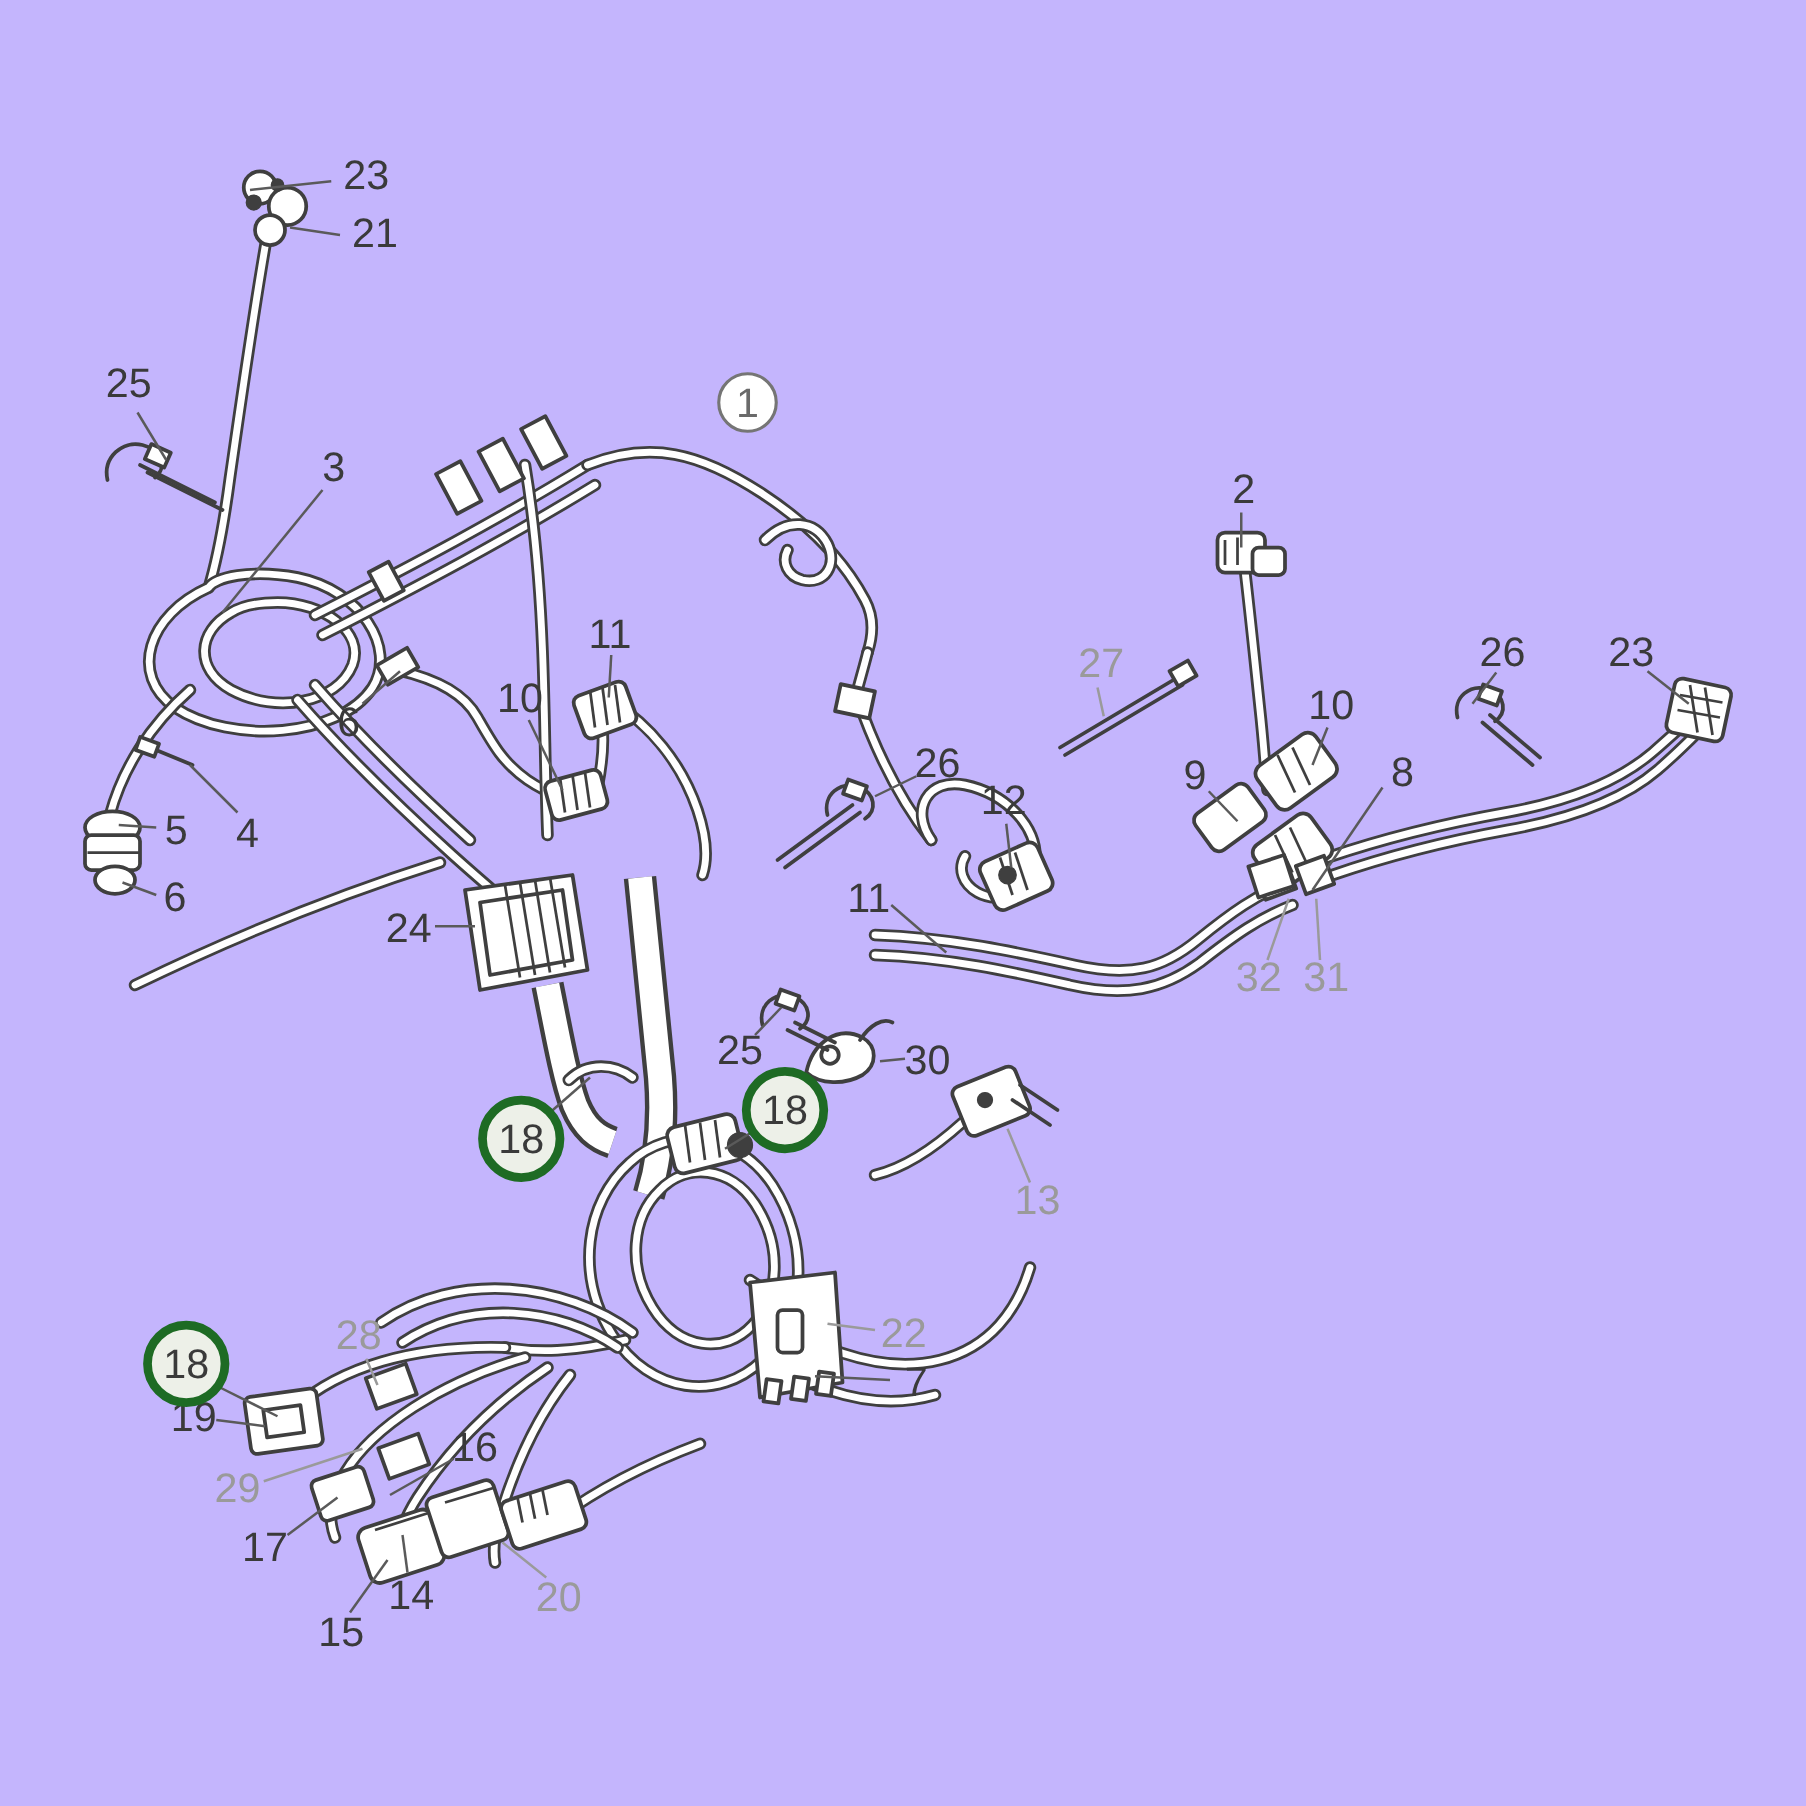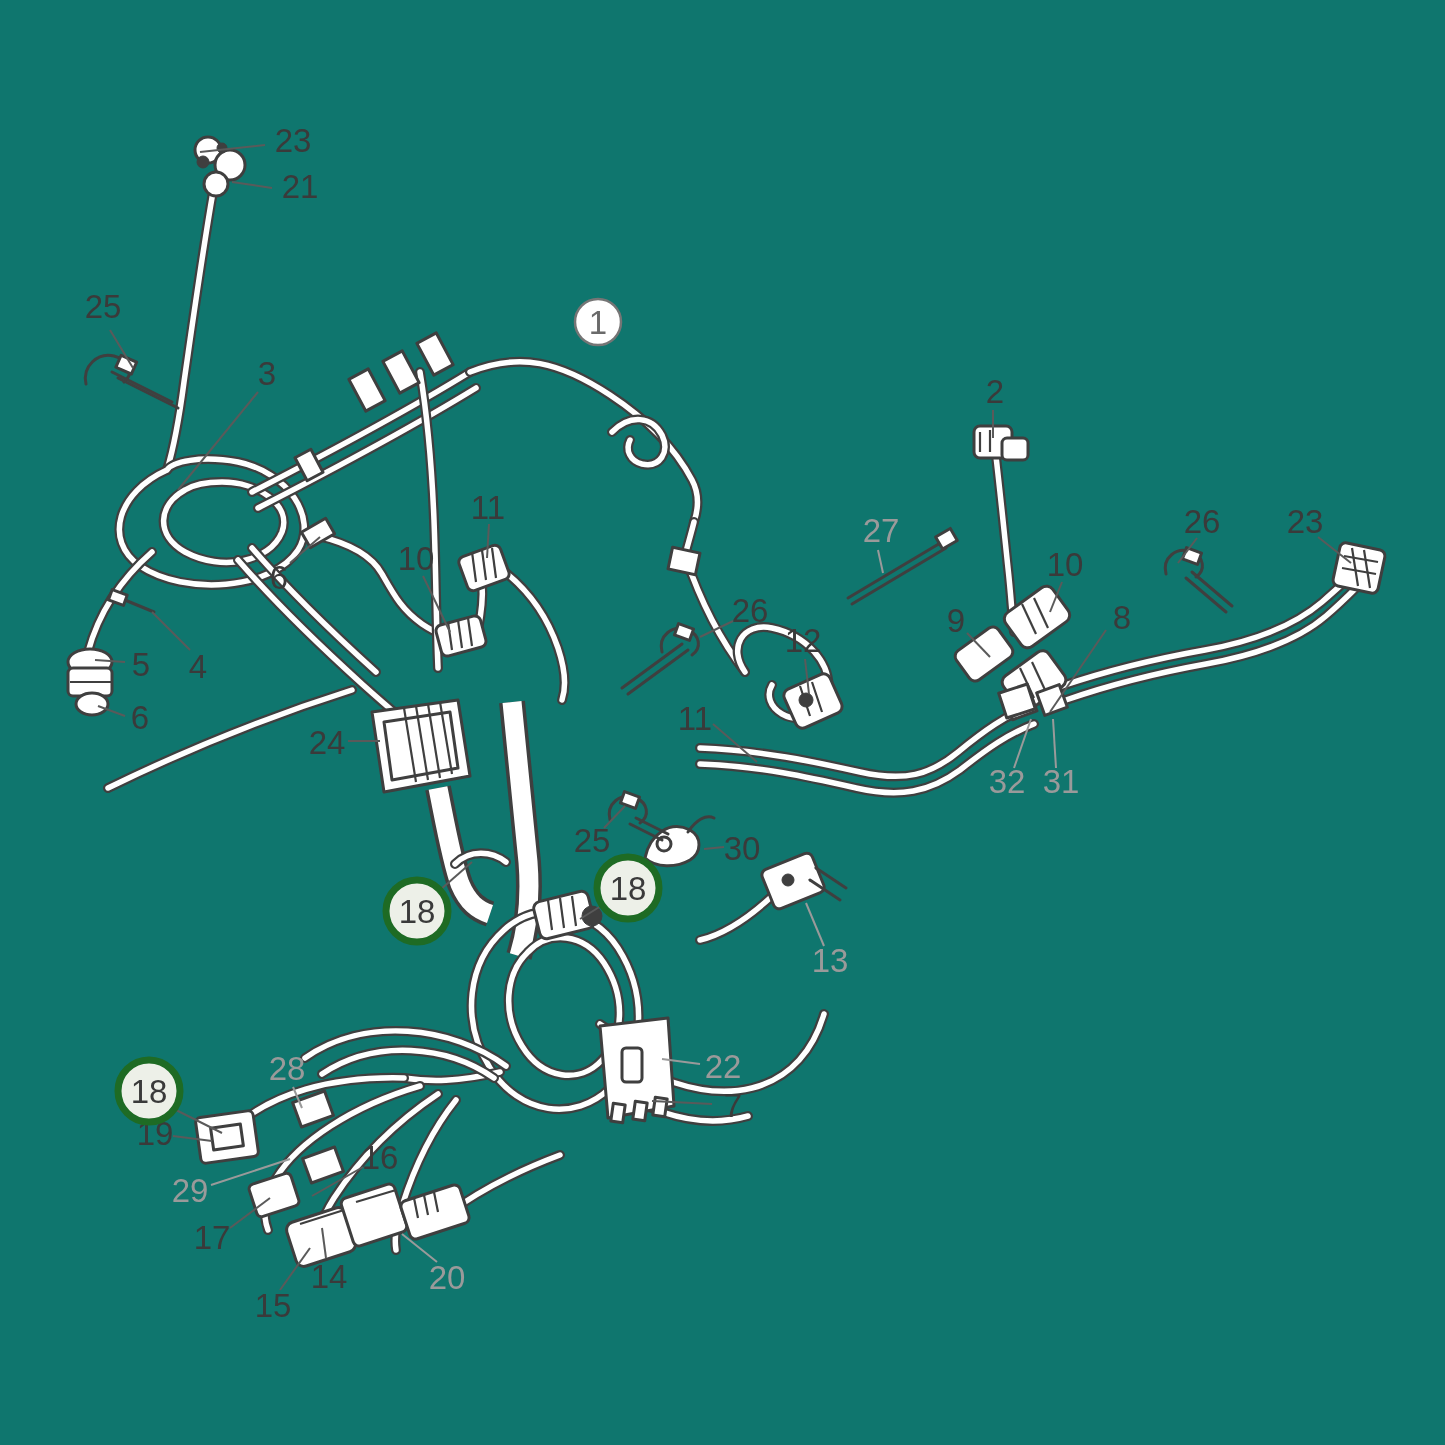--- a/index.html
+++ b/index.html
@@ -1,16 +1,16 @@
 <!DOCTYPE html>
 <html><head>
 <meta charset="utf-8">
 <style>
   html,body{margin:0;padding:0;background:#fff;}
-  .canvas{position:relative;width:1445px;height:1445px;background:#0f766e;overflow:hidden;
+  .canvas{position:relative;width:1445px;height:1445px;background:#c4b5fd;overflow:hidden;
           font-family:"Liberation Sans", sans-serif;}
   svg{position:absolute;left:0;top:0;}
   
   .to{fill:none;stroke:#3f3f3f;stroke-width:10;stroke-linecap:round;stroke-linejoin:round;}
   .ti{fill:none;stroke:#ffffff;stroke-width:5.5;stroke-linecap:round;stroke-linejoin:round;}
   .TO{fill:none;stroke:#3f3f3f;stroke-width:26;stroke-linecap:butt;}
   .TI{fill:none;stroke:#ffffff;stroke-width:19;stroke-linecap:butt;}
   .thin{fill:none;stroke:#3f3f3f;stroke-width:3;stroke-linecap:round;stroke-linejoin:round;}
   .part{fill:#ffffff;stroke:#3f3f3f;stroke-width:3;stroke-linejoin:round;}
   .dark{fill:#3f3f3f;stroke:#3f3f3f;stroke-width:1;}

